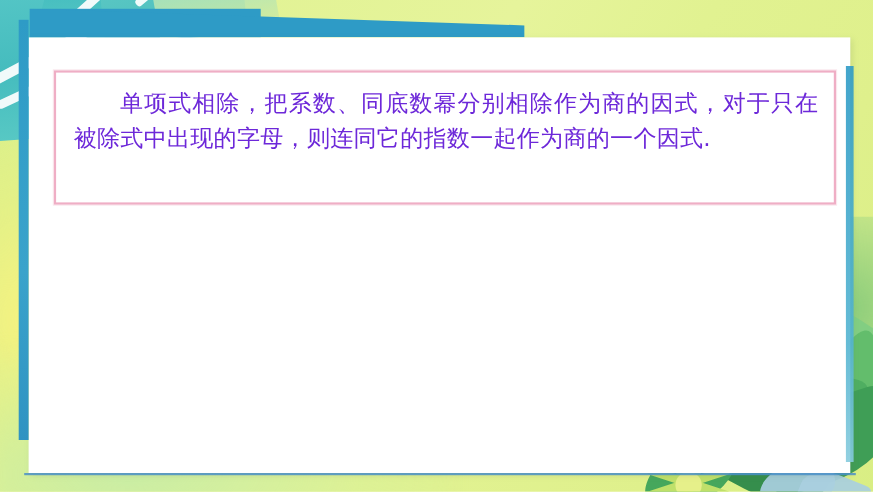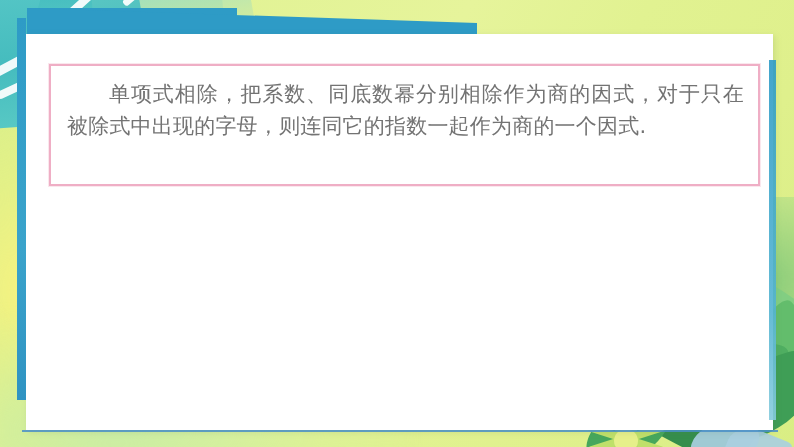--- a/index.html
+++ b/index.html
@@ -243,21 +243,21 @@
     box-shadow: 0 0 0 1px rgba(239,174,197,0.30);
   }
   .rule-box-inner {
     position: absolute;
     inset: 0;
     padding: 12px 14px 0 16px;
     box-sizing: border-box;
   }
   .rule-text {
     margin: 0;
-    color: #737373;
+    color: #6d28d9;
     font-family: "DejaVu Sans", "Liberation Sans", sans-serif;
     font-size: 21px;
     line-height: 32px;
     letter-spacing: 0.2px;
     text-indent: 2em;
     text-align: justify;
     text-justify: inter-ideograph;
     white-space: normal;
   }
 </style>

